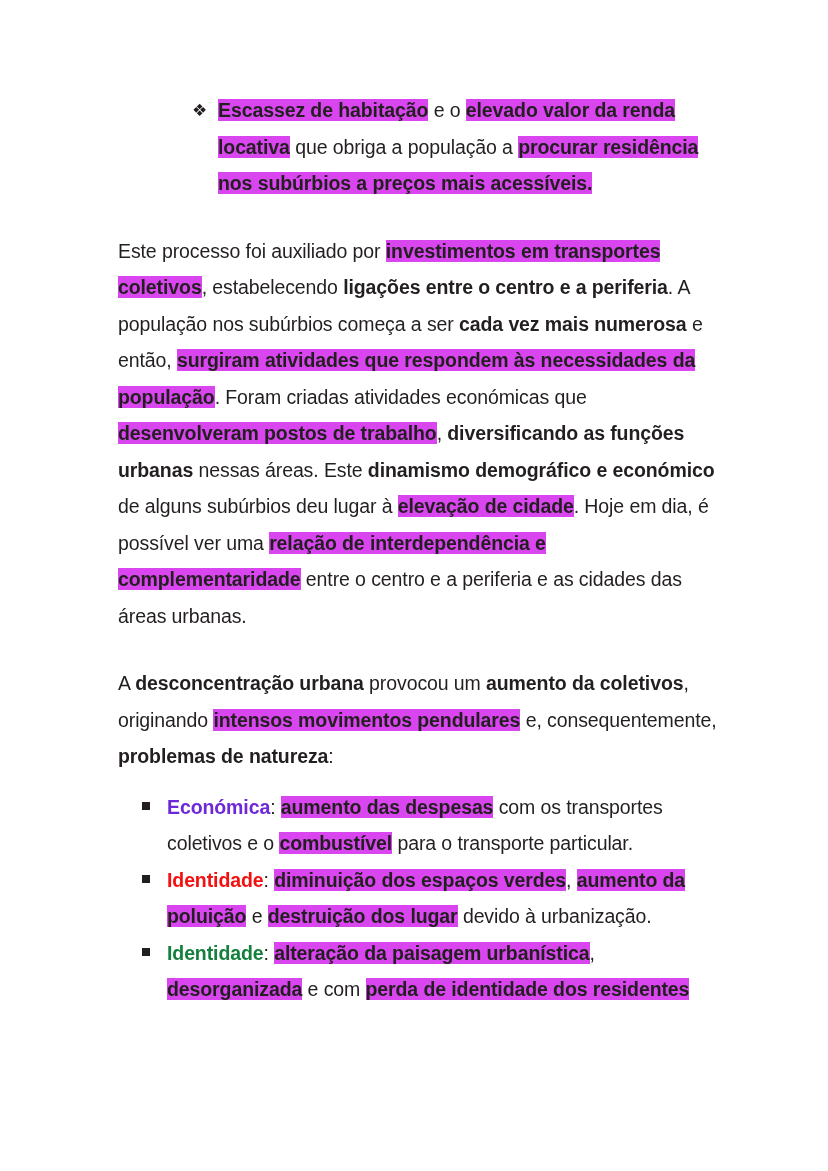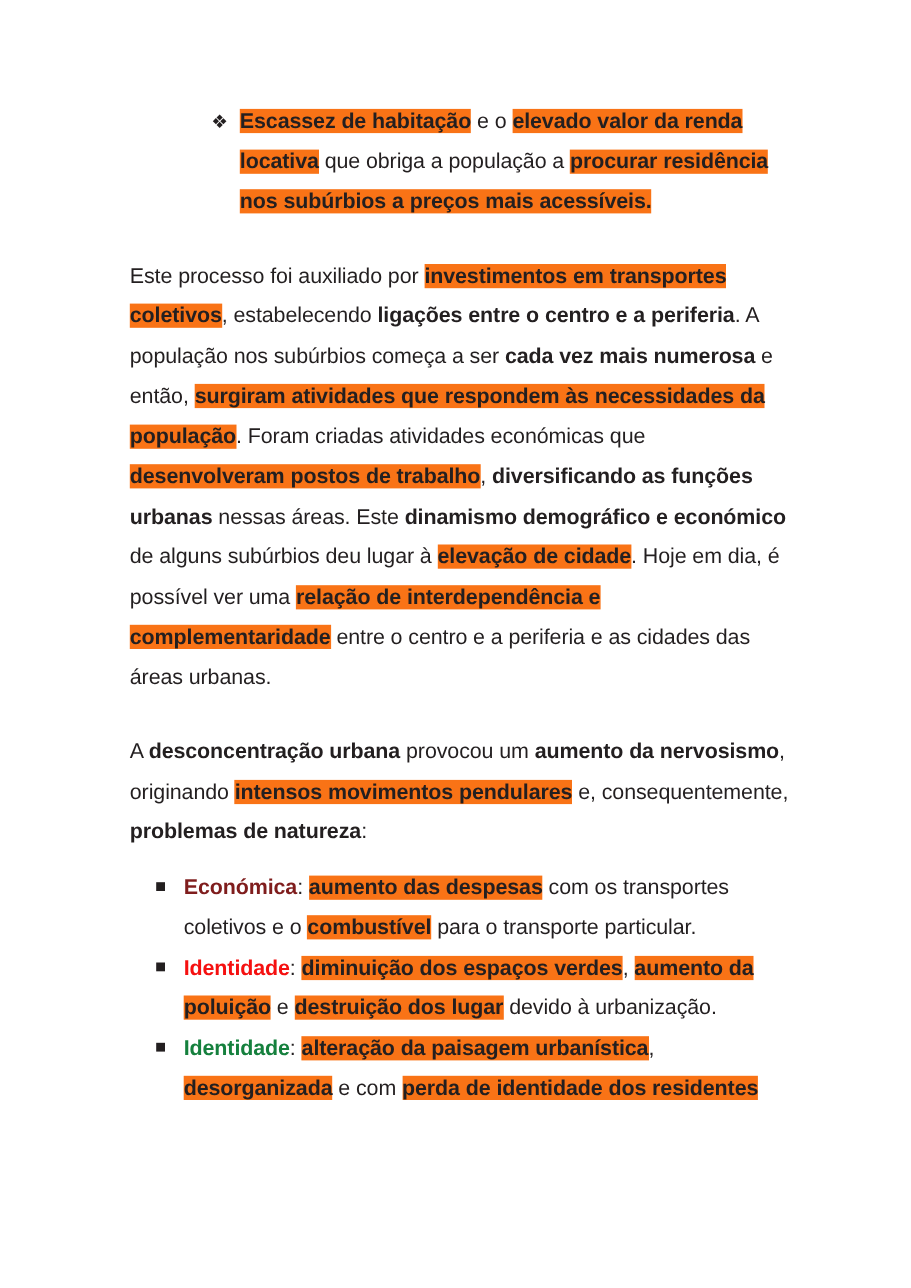--- a/index.html
+++ b/index.html
@@ -80,41 +80,41 @@
     height: 8px;
     background: #231f20;
   }
   .sq-item .para {
     margin: 0;
   }
 
   
   .b   { font-weight: bold; }
   .hl  { background-color: #ffff00; }
-  .b.hl{ font-weight: bold; background-color: #f97316; }
+  .b.hl{ font-weight: bold; background-color: #d946ef; }
 </style>
 </head>
 <body>
 
 <div class="page">
   <div class="content">
 
     <div class="diamond-block">
       <span class="diamond-marker">❖</span>
       <p class="para"><span class="b hl">Escassez de habitação</span><span> e o </span><span class="b hl">elevado valor da renda locativa</span><span> que obriga a população a </span><span class="b hl">procurar residência nos subúrbios a preços mais acessíveis.</span></p>
     </div>
 
     <p class="para spaced"><span>Este processo foi auxiliado por </span><span class="b hl">investimentos em transportes coletivos</span><span>, estabelecendo </span><span class="b">ligações entre o centro e a periferia</span><span>. A população nos subúrbios começa a ser </span><span class="b">cada vez mais numerosa</span><span> e então, </span><span class="b hl">surgiram atividades que respondem às necessidades da população</span><span>. Foram criadas atividades económicas que </span><span class="b hl">desenvolveram postos de trabalho</span><span>, </span><span class="b">diversificando as funções urbanas</span><span> nessas áreas. Este </span><span class="b">dinamismo demográfico e económico</span><span> de alguns subúrbios deu lugar à </span><span class="b hl">elevação de cidade</span><span>. Hoje em dia, é possível ver uma </span><span class="b hl">relação de interdependência e complementaridade</span><span> entre o centro e a periferia e as cidades das áreas urbanas.</span></p>
 
-    <p class="para spaced"><span>A </span><span class="b">desconcentração urbana</span><span> provocou um </span><span class="b">aumento da nervosismo</span><span>, originando </span><span class="b hl">intensos movimentos pendulares</span><span> e, consequentemente, </span><span class="b">problemas de natureza</span><span>:</span></p>
+    <p class="para spaced"><span>A </span><span class="b">desconcentração urbana</span><span> provocou um </span><span class="b">aumento da coletivos</span><span>, originando </span><span class="b hl">intensos movimentos pendulares</span><span> e, consequentemente, </span><span class="b">problemas de natureza</span><span>:</span></p>
 
     <ul class="sq-list">
         <li class="sq-item">
           <span class="sq-marker"></span>
-          <p class="para"><span style="font-weight: bold; color: #7f1d1d;">Económica</span><span>: </span><span class="b hl">aumento das despesas</span><span> com os transportes coletivos e o </span><span class="b hl">combustível</span><span> para o transporte particular.</span></p>
+          <p class="para"><span style="font-weight: bold; color: #6d28d9;">Económica</span><span>: </span><span class="b hl">aumento das despesas</span><span> com os transportes coletivos e o </span><span class="b hl">combustível</span><span> para o transporte particular.</span></p>
         </li>
         <li class="sq-item">
           <span class="sq-marker"></span>
           <p class="para"><span style="font-weight: bold; color: rgb(245, 16, 16);">Identidade</span><span>: </span><span class="b hl">diminuição dos espaços verdes</span><span>, </span><span class="b hl">aumento da poluição</span><span> e </span><span class="b hl">destruição dos lugar</span><span> devido à urbanização.</span></p>
         </li>
         <li class="sq-item">
           <span class="sq-marker"></span>
           <p class="para"><span style="font-weight: bold; color: #15803d;">Identidade</span><span>: </span><span class="b hl">alteração da paisagem urbanística</span><span>, </span><span class="b hl">desorganizada</span><span> e com </span><span class="b hl">perda de identidade dos residentes</span></p>
         </li>
       </ul>

